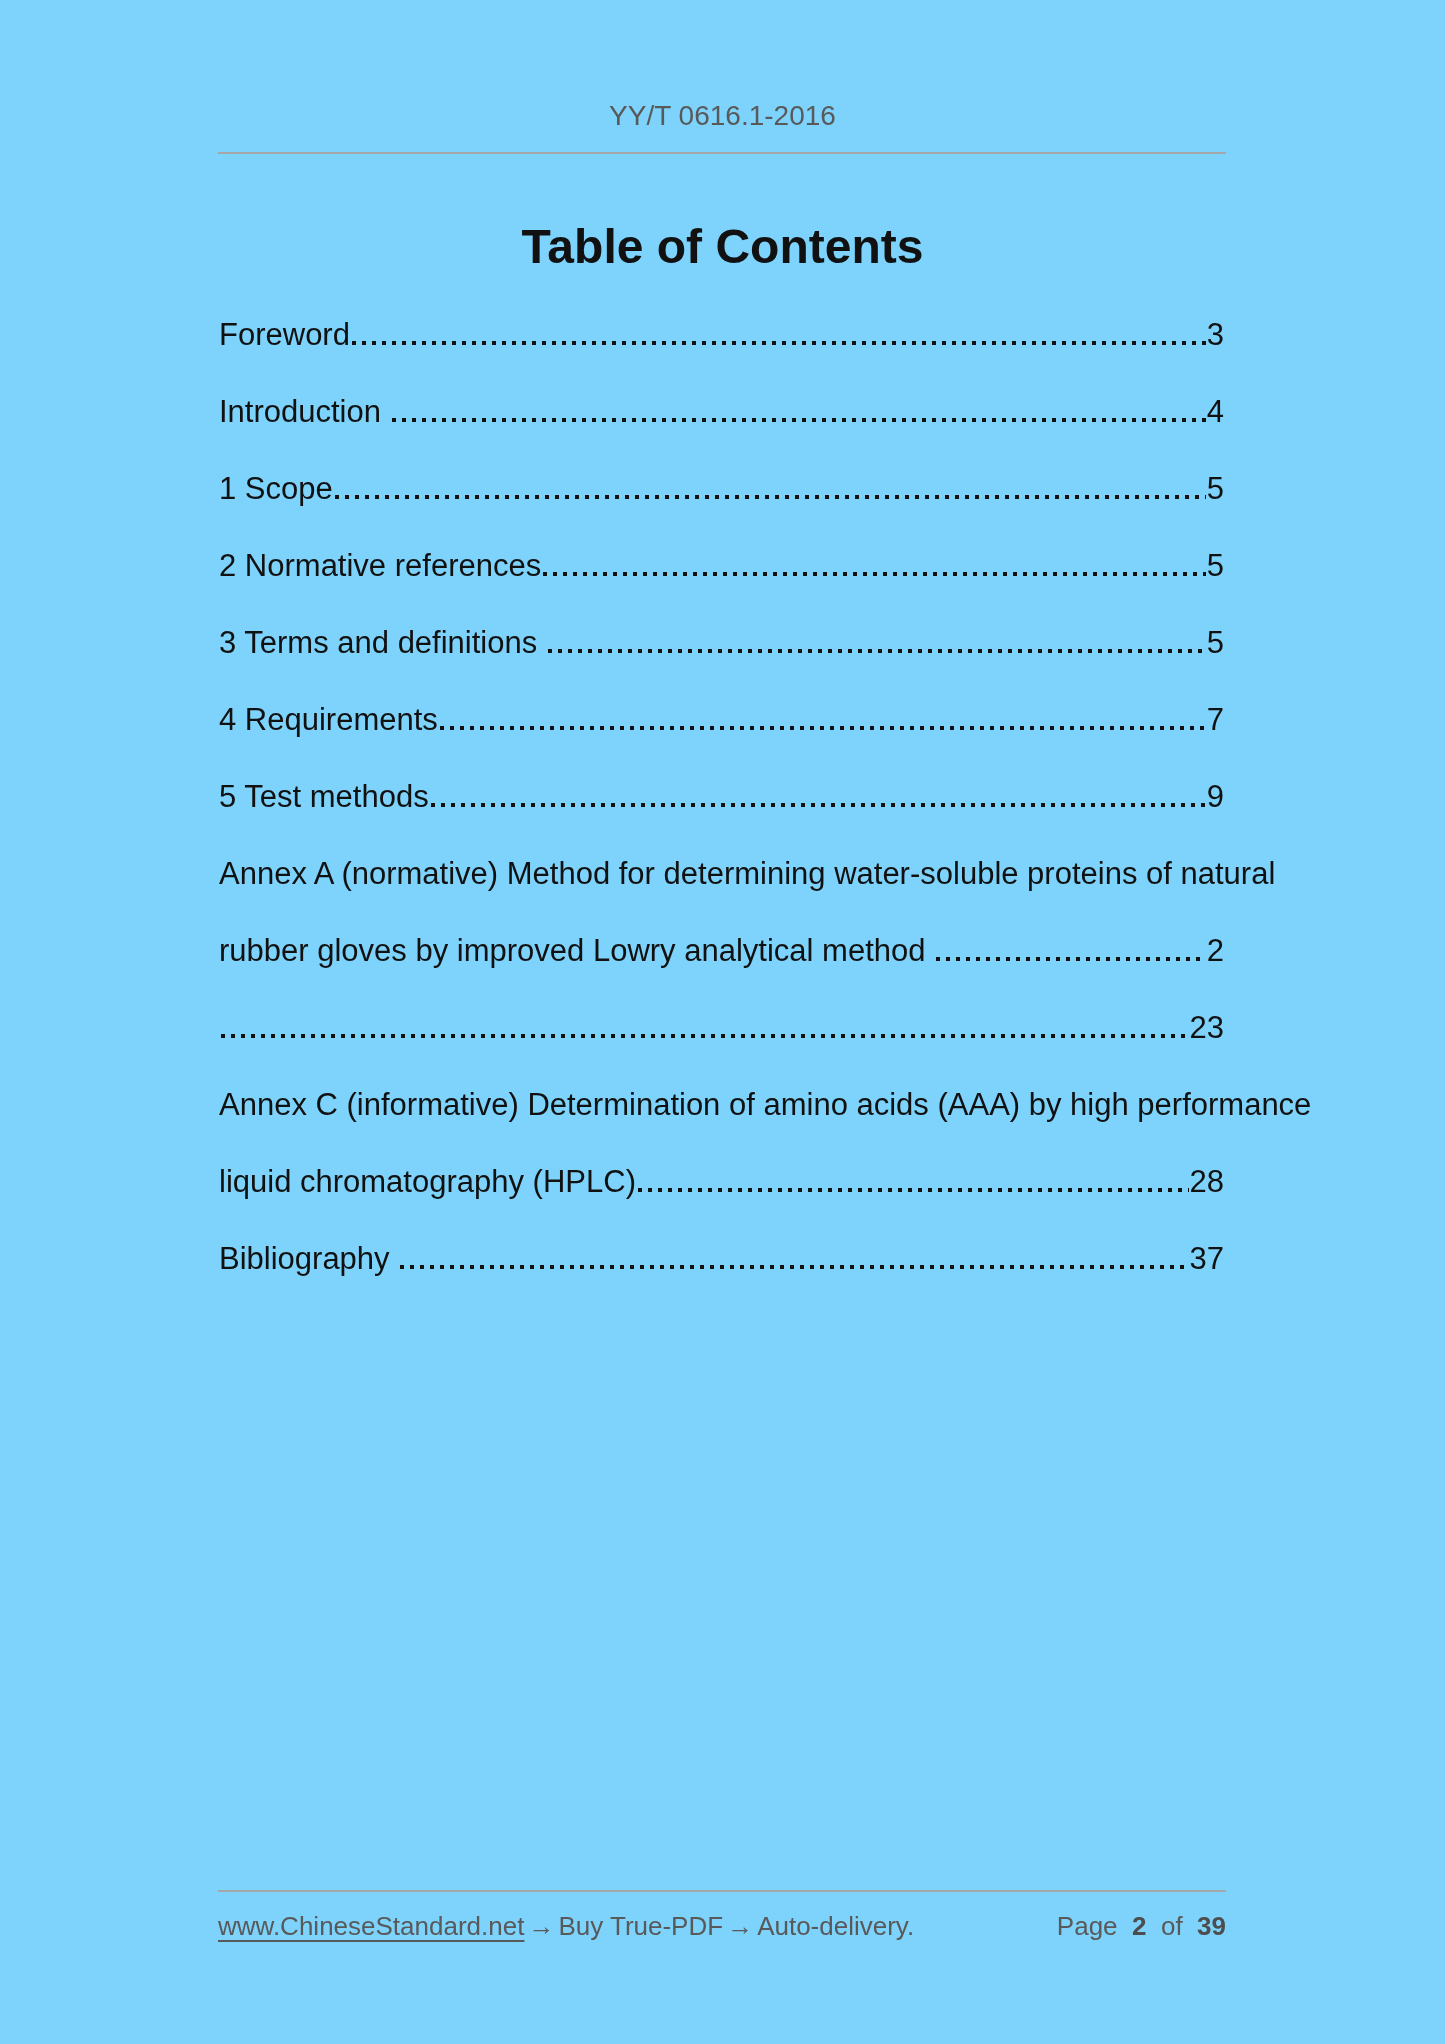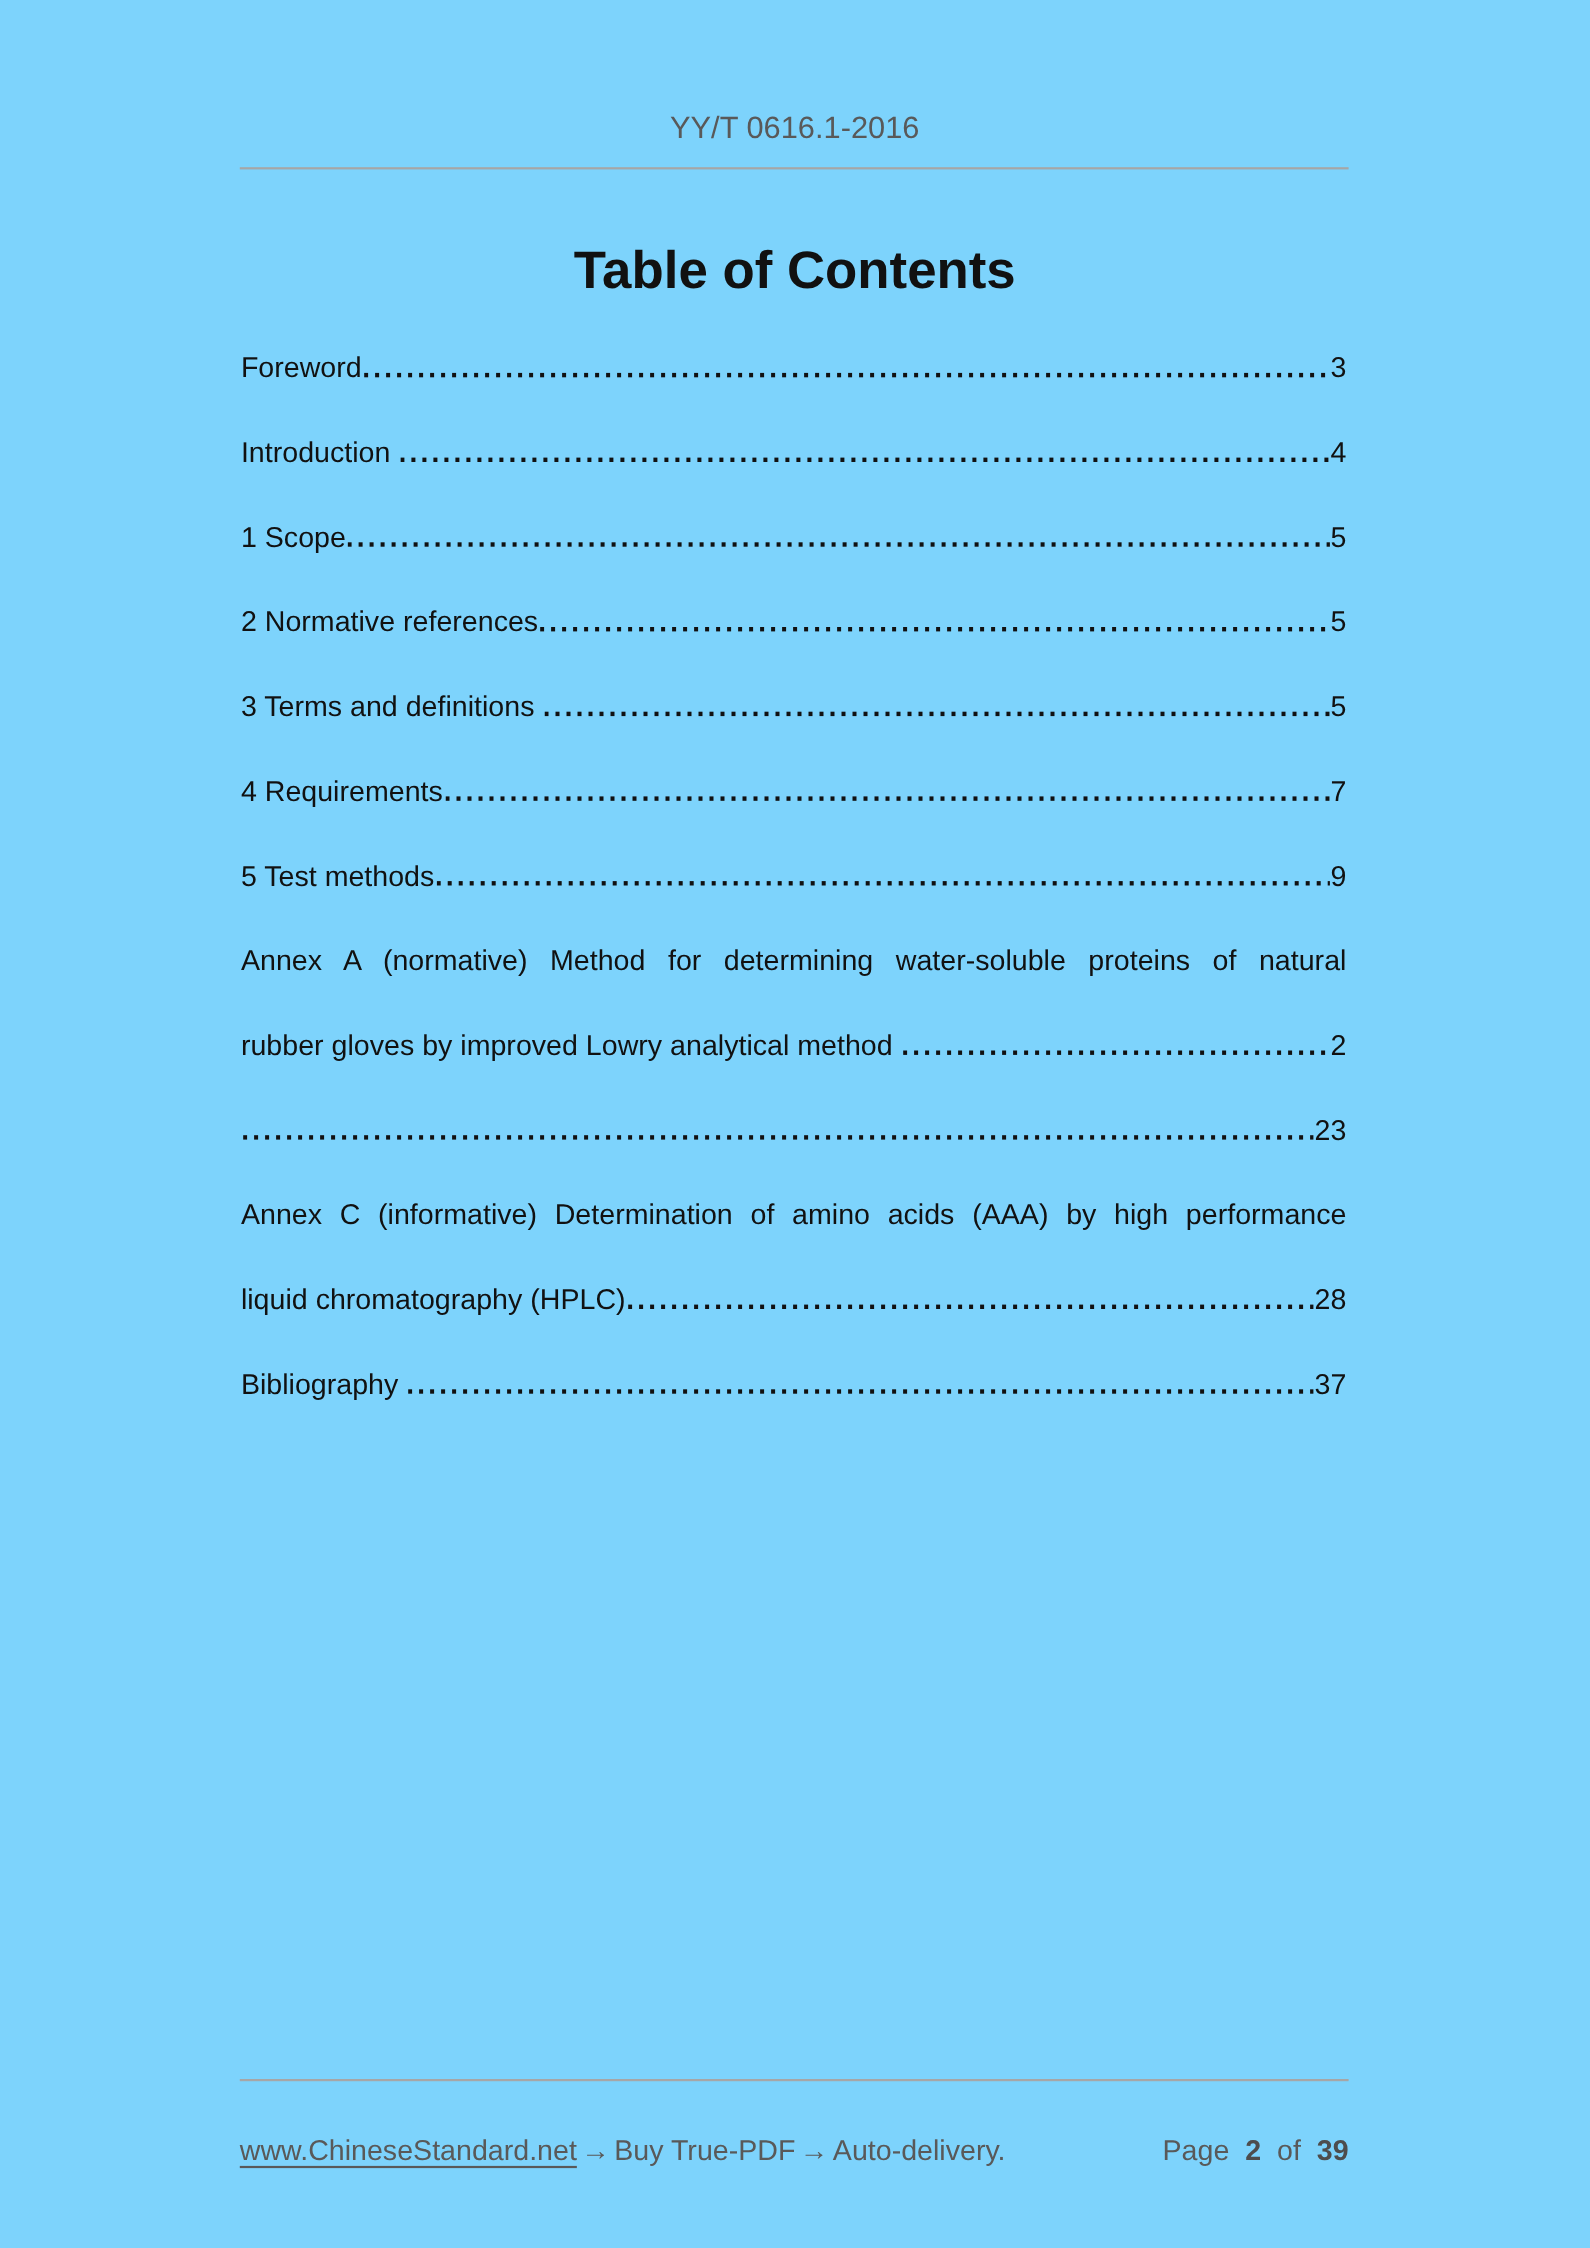--- a/index.html
+++ b/index.html
@@ -33,21 +33,21 @@
     color: #111111;
   }
 
   
   .toc-list {
     position: absolute; top: 296px; left: 219px; width: 1005px;
   }
   .toc-row {
     display: flex; align-items: baseline;
     height: 77px; line-height: 77px;
-    font-size: 26px; color: #111111;
+    font-size: 31px; color: #111111;
   }
   .toc-label { white-space: pre; flex: 0 0 auto; }
   .toc-leader {
     flex: 1 1 auto; min-width: 0;
     height: 10px;
     margin: 0 1px 0 2px;
     background-image: linear-gradient(to right, #111111 4px, transparent 4px);
     background-size: 10px 4px;
     background-repeat: repeat-x;
     background-position: left bottom;
@@ -58,21 +58,21 @@
   
   .footer-rule {
     position: absolute; top: 1890px; left: 218px; width: 1008px;
     height: 2px; background: #a6a6a6;
   }
   .footer {
     position: absolute; top: 1910px; left: 218px; width: 1008px;
     display: flex; justify-content: space-between; align-items: baseline;
     font-size: 26px; line-height: 32px; color: #595959;
   }
-  .footer-left { white-space: pre; margin-top: 29px; }
+  .footer-left { white-space: pre; }
   .footer-link {
     color: #595959;
     text-decoration: underline;
     text-decoration-thickness: 2px;
     text-underline-offset: 5px;
     cursor: pointer;
   }
   .footer-page { white-space: pre; }
   .footer-page b { font-weight: bold; color: #4d4d4d; }
   .arrow { display: inline-block; padding: 0 4px; }

